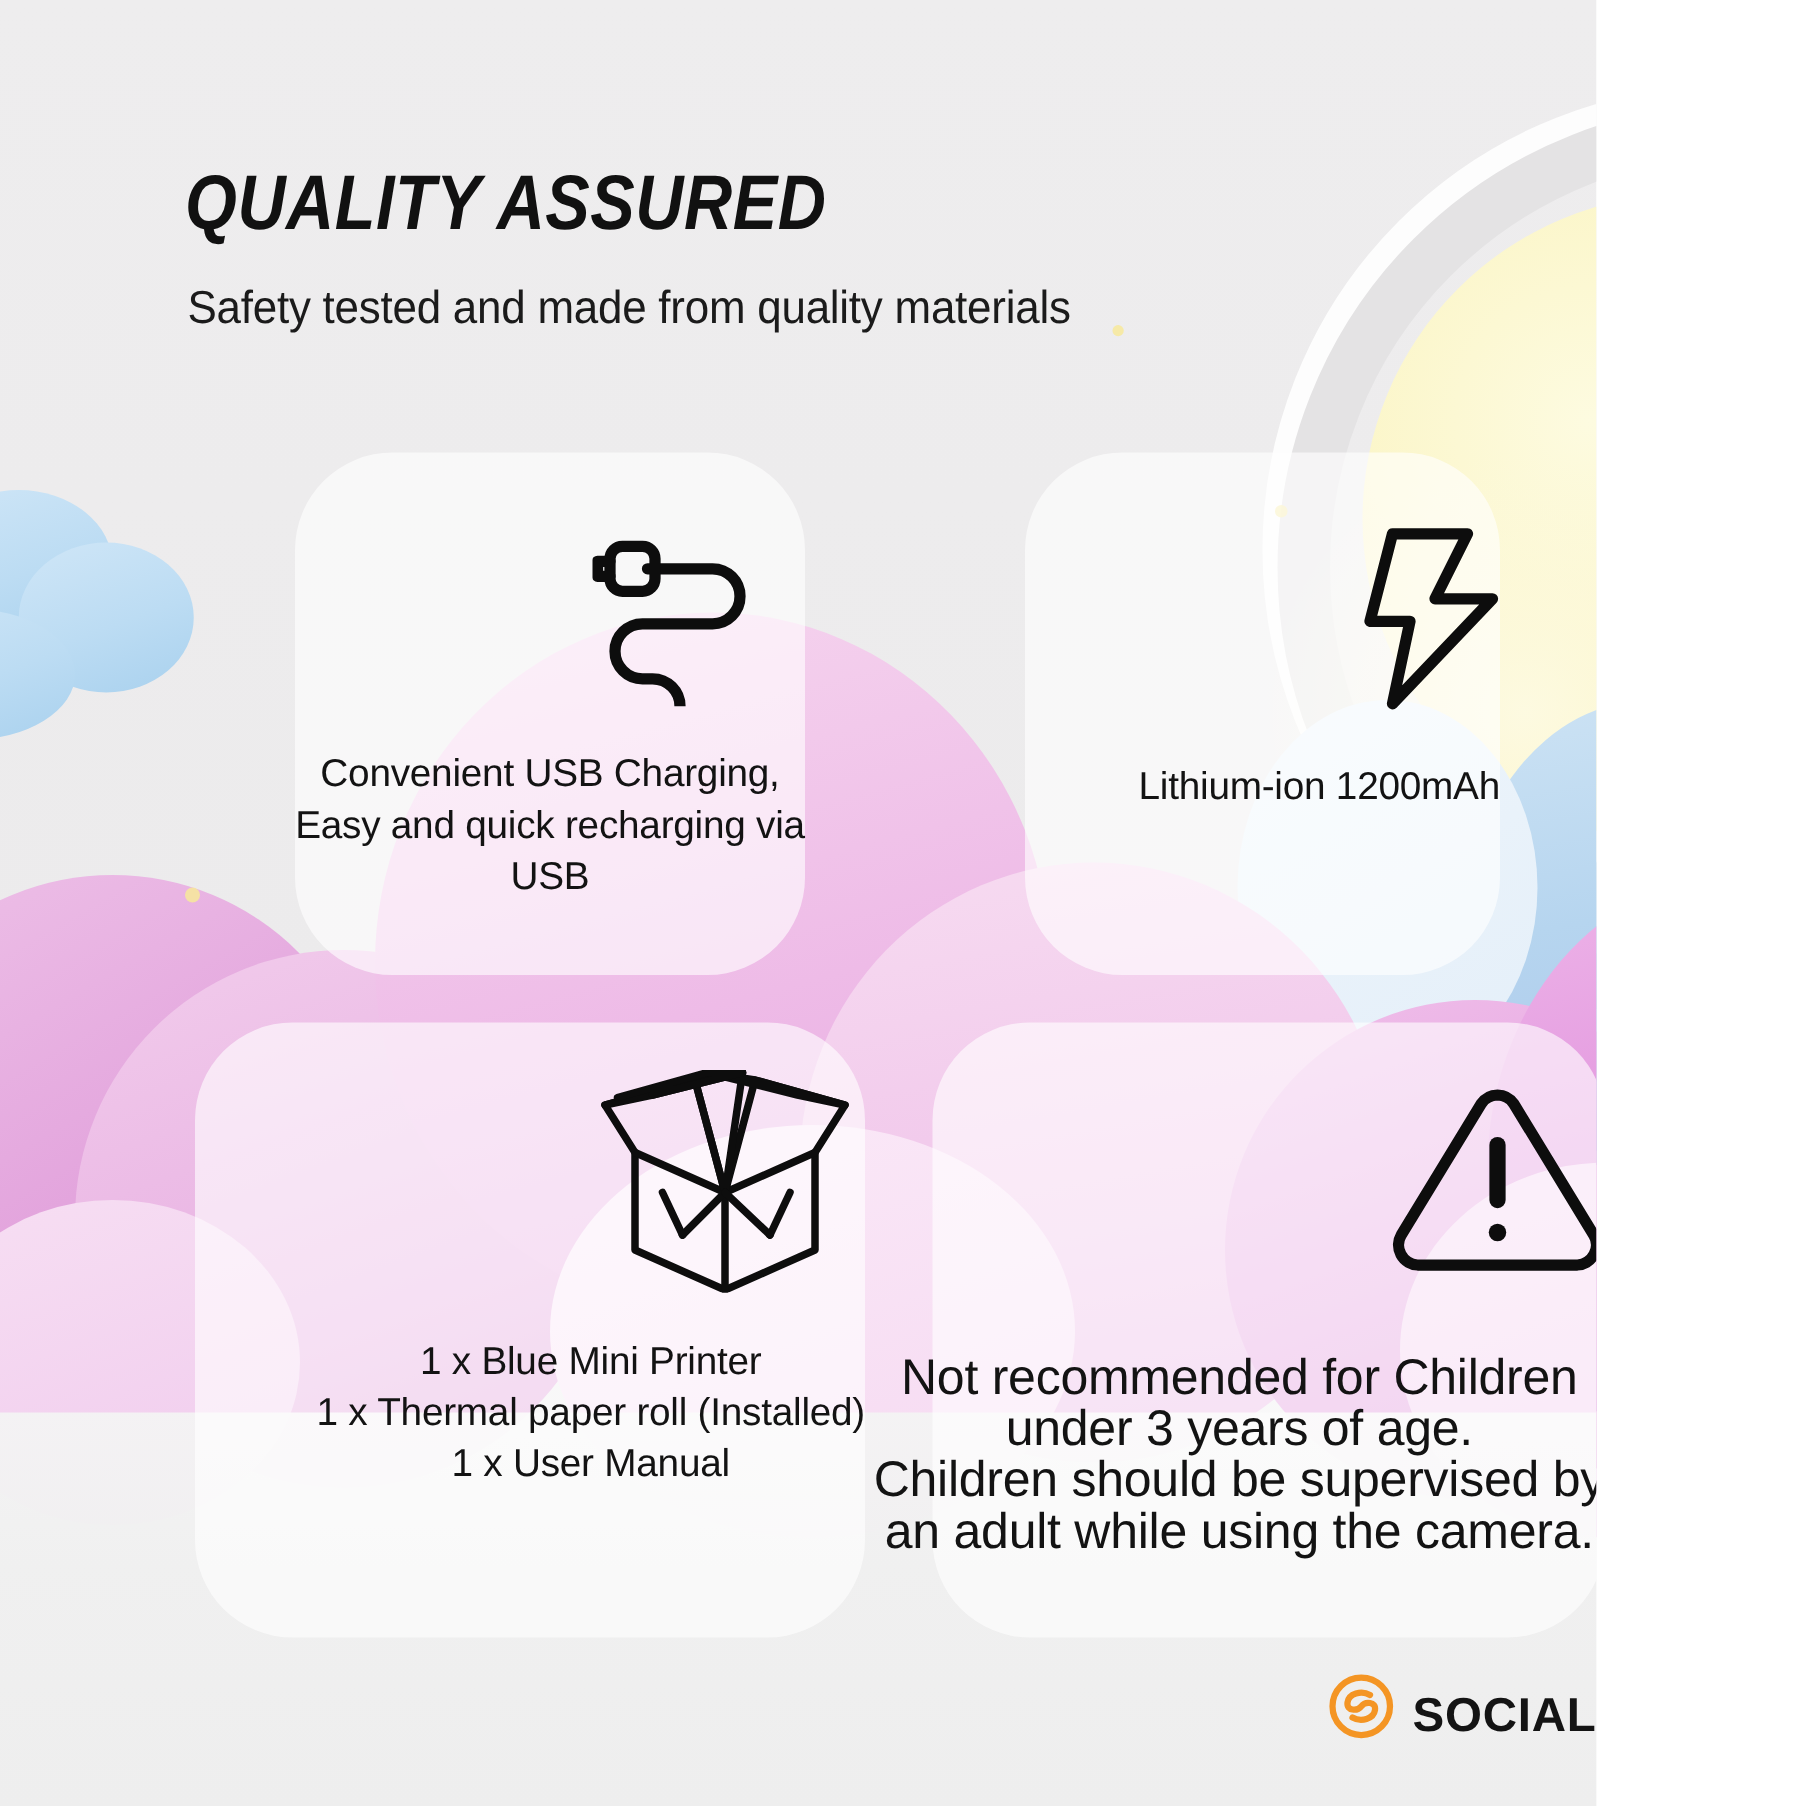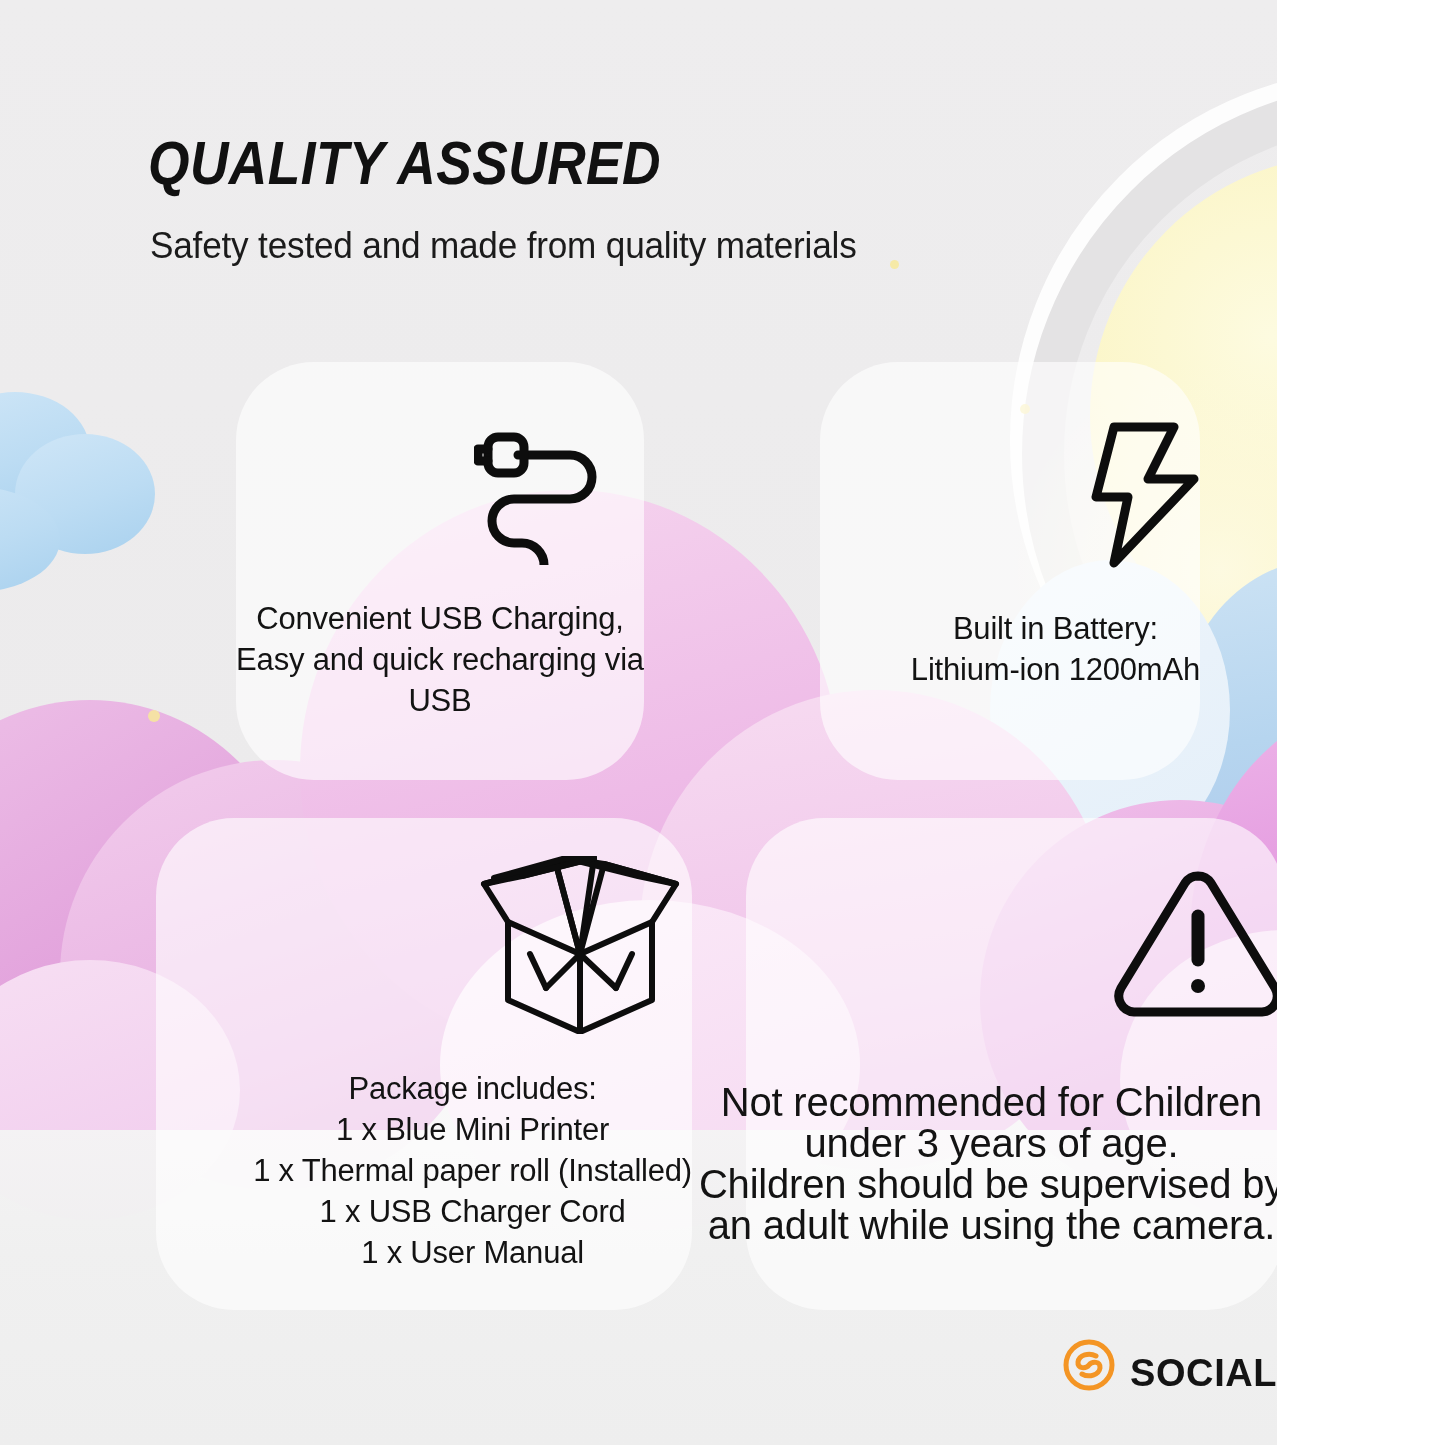--- a/index.html
+++ b/index.html
@@ -352,21 +352,20 @@
       </div>
     </div>
 
     <div class="card card-2">
       <div class="icon-wrap">
         <svg width="110" height="148" viewBox="0 0 110 148" fill="none" stroke="#0d0d0d" stroke-width="9" stroke-linejoin="round" stroke-linecap="round">
           <path d="M62 6 H24 L6 76 H38 L24 142 L104 58 H58 L84 6 Z"></path>
         </svg>
       </div>
       <div class="card-text">
-        <div>Built in Battery:</div>
         <div>Lithium-ion 1200mAh</div>
       </div>
     </div>
 
     <div class="card card-3">
       <div class="icon-wrap">
         <svg width="222" height="178" viewBox="0 0 222 178" fill="none" stroke="#0d0d0d" stroke-width="6" stroke-linejoin="round" stroke-linecap="round">
 
           <path d="M38 66 V144 L110 176 L182 144 V66"></path>
           <path d="M110 98 V176"></path>
@@ -380,24 +379,22 @@
           <path d="M14 28 L86 8 L124 2 L52 20 Z"></path>
           <path d="M206 28 L134 8 L96 2 L168 20 Z"></path>
           <path d="M52 20 L124 2 L96 2 L24 22"></path>
           <path d="M110 98 L76 132"></path>
           <path d="M110 98 L146 132"></path>
           <path d="M76 132 L60 98"></path>
           <path d="M146 132 L162 98"></path>
         </svg>
       </div>
       <div class="card-text">
-        <div>Package includes:</div>
         <div>1 x Blue Mini Printer</div>
         <div>1 x Thermal paper roll (Installed)</div>
-        <div>1 x USB Charger Cord</div>
         <div>1 x User Manual</div>
       </div>
     </div>
 
     <div class="card card-4">
       <div class="icon-wrap">
         <svg width="172" height="158" viewBox="0 0 172 158" fill="none" stroke="#0d0d0d" stroke-width="9" stroke-linejoin="round" stroke-linecap="round">
           <path d="M86 12 a16 16 0 0 1 13 7 L163 124 a16 16 0 0 1 -13 24 H22 a16 16 0 0 1 -13 -24 L73 19 a16 16 0 0 1 13 -7 Z"></path>
           <path d="M86 52 V96" stroke-width="13"></path>
           <circle cx="86" cy="122" r="7" fill="#0d0d0d" stroke="none"></circle>

